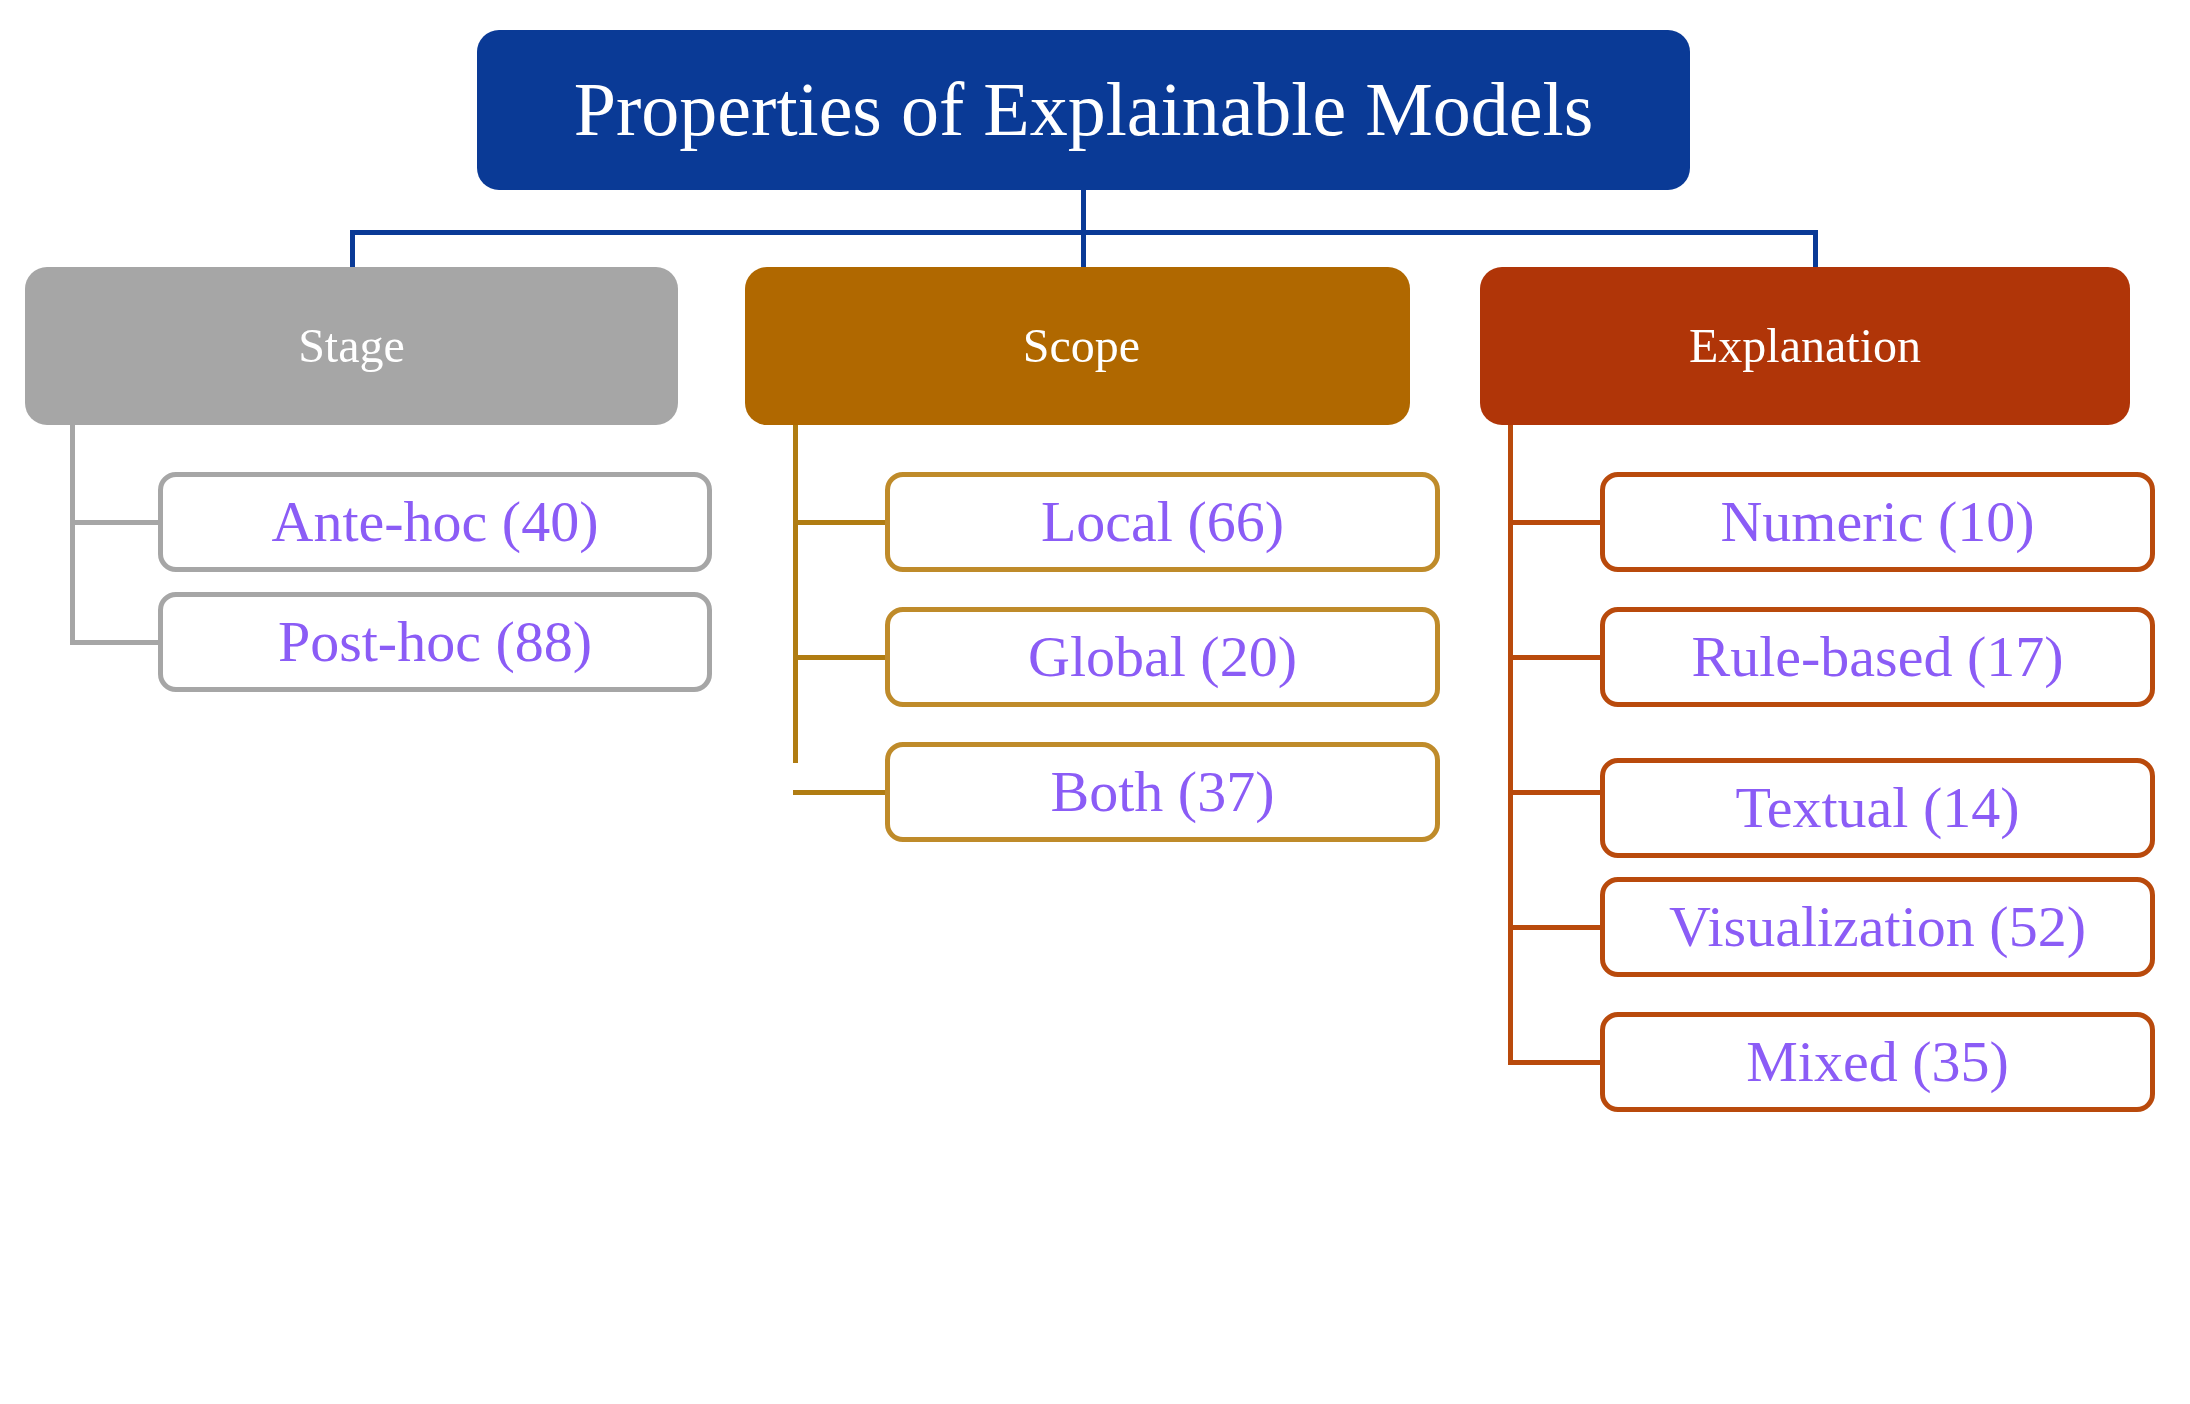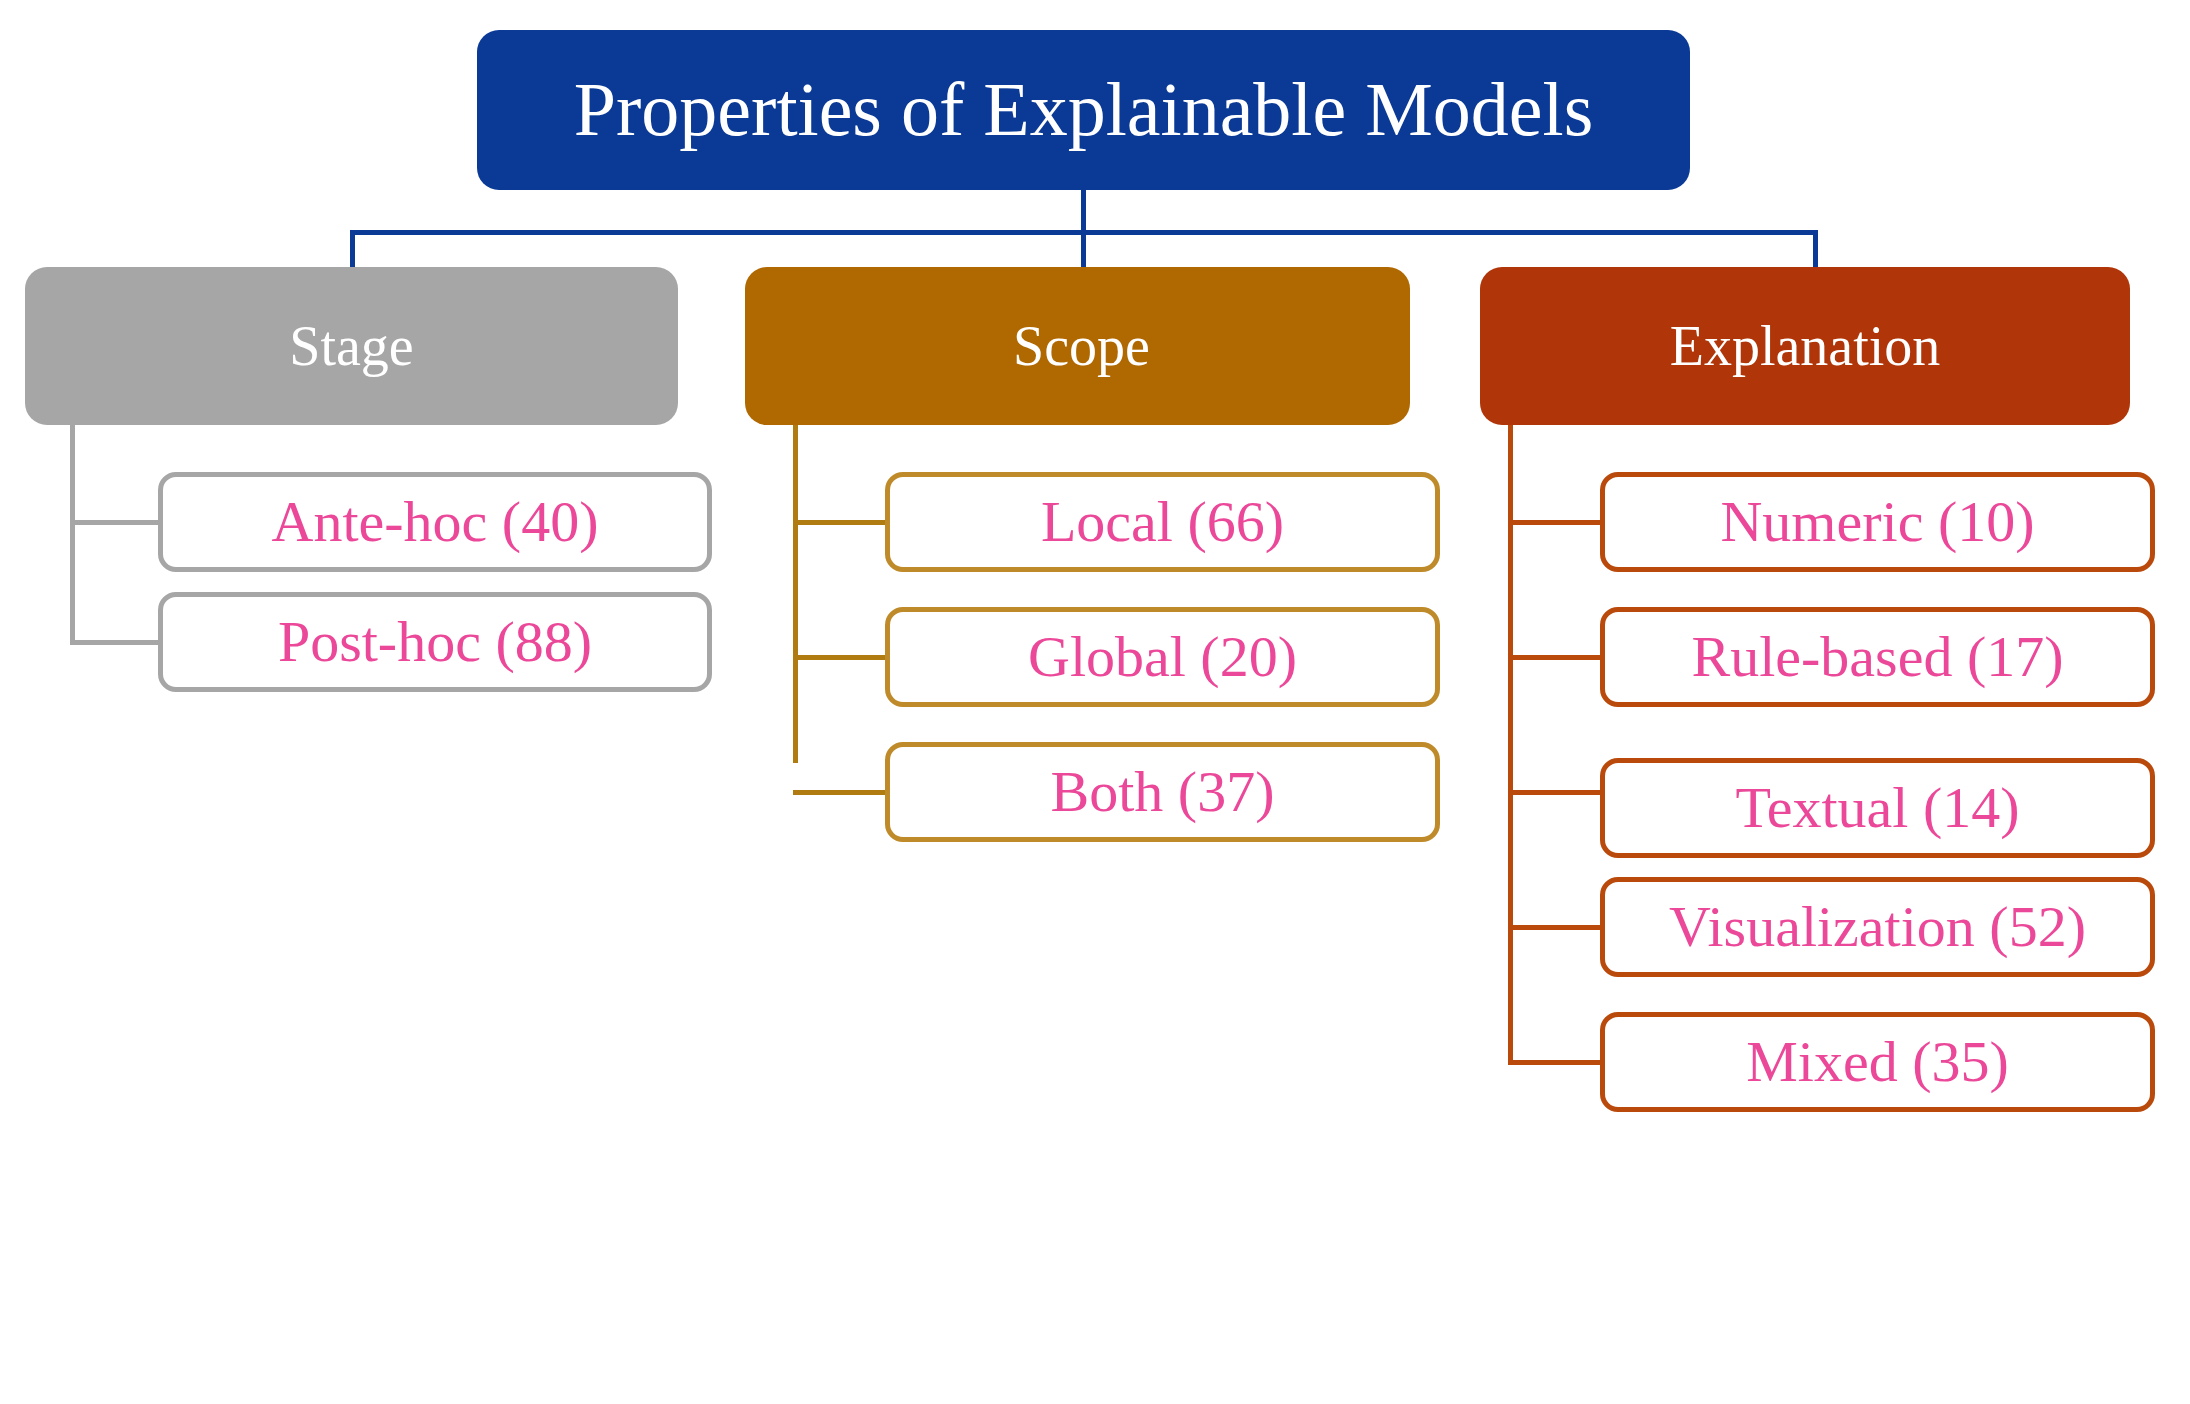--- a/index.html
+++ b/index.html
@@ -39,32 +39,32 @@
     color: #ffffff;
     font-size: 76px;
   }
 
   
   .lvl2 {
     top: 267px;
     height: 158px;
     border-radius: 22px;
     color: #ffffff;
-    font-size: 56px;
+    font-size: 48px;
   }
   .lvl2.stage       { left: 25px;   width: 653px; background: #A6A6A6; }
   .lvl2.scope       { left: 745px;  width: 665px; background: #B06800; padding-left: 8px; }
   .lvl2.explanation { left: 1480px; width: 650px; background: #B03508; }
 
   
   .leaf {
     height: 100px;
     border-radius: 18px;
     background: #ffffff;
-    color: #ec4899;
+    color: #8b5cf6;
     font-size: 58px;
     border-style: solid;
     border-width: 5px;
   }
   .leaf.g-stage { border-color: #A6A6A6; left: 158px;  width: 554px; }
   .leaf.g-scope { border-color: #BF8B2A; left: 885px;  width: 555px; }
   .leaf.g-expl  { border-color: #B94A0C; left: 1600px; width: 555px; }
 
   
   .conn {

